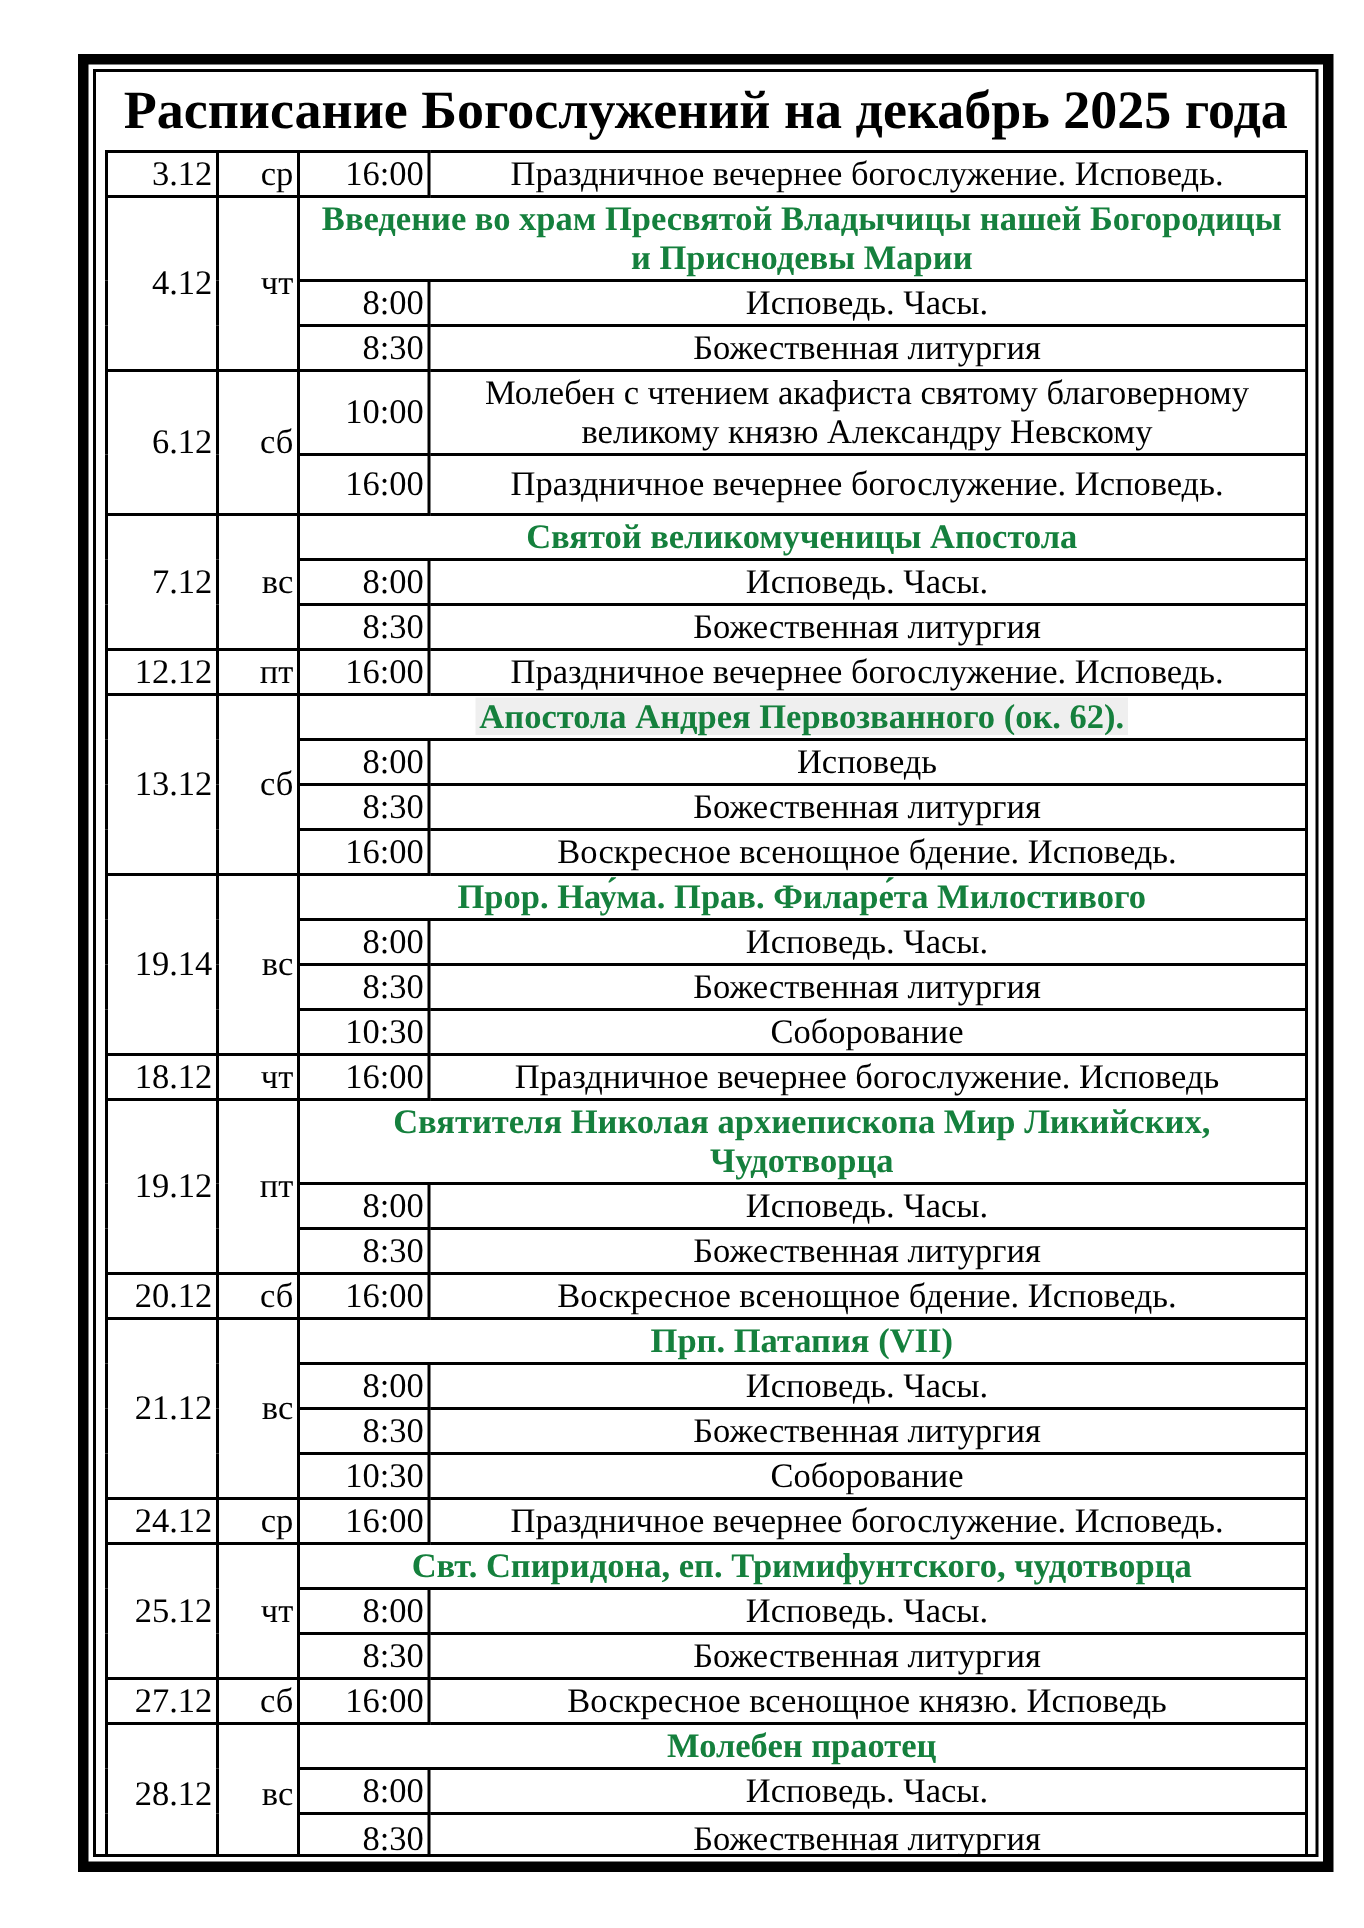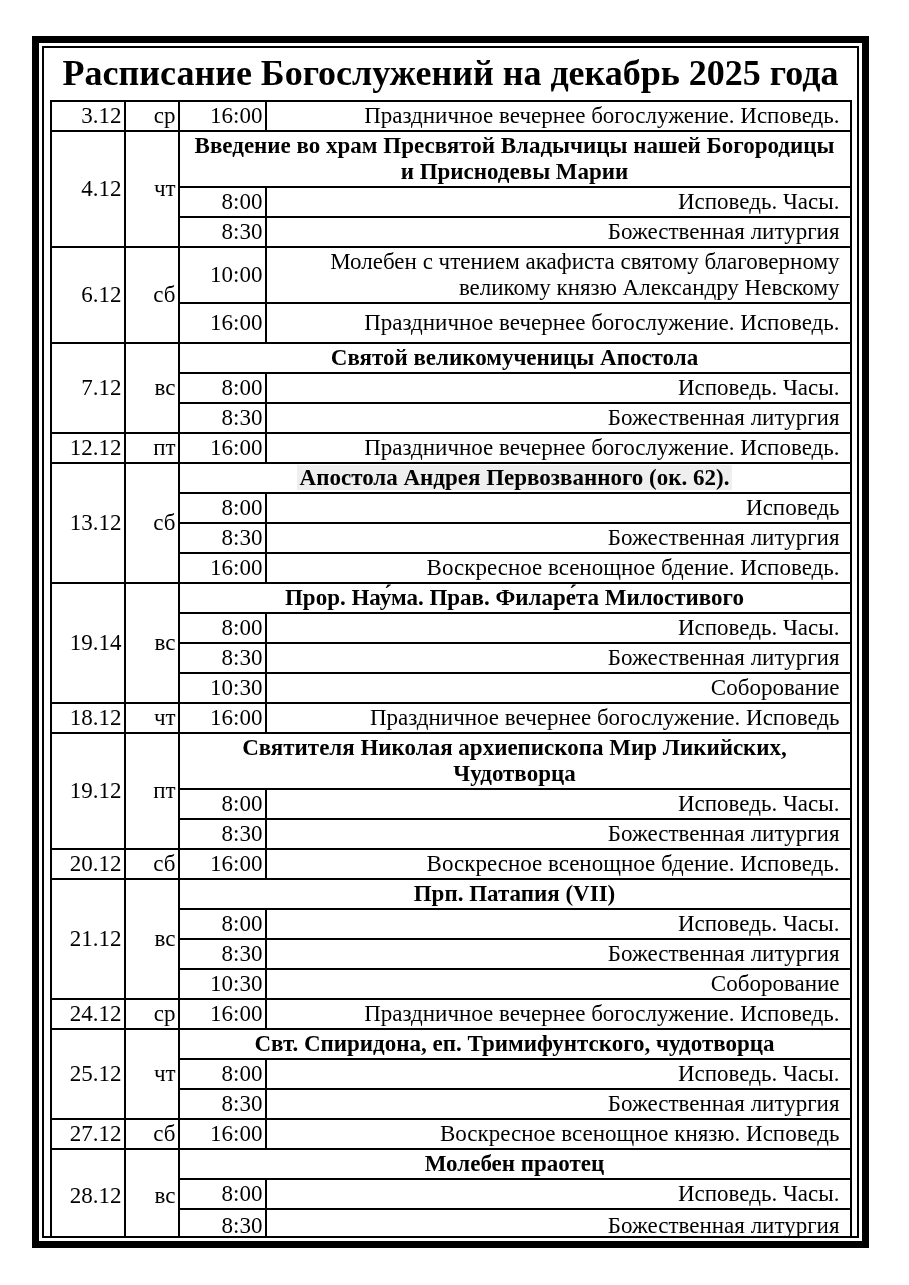--- a/index.html
+++ b/index.html
@@ -5,21 +5,21 @@
   html, body { margin: 0; padding: 0; }
   body {
     width: 909px; height: 1285px;
     background: #ffffff;
     font-family: "Liberation Serif", "DejaVu Serif", serif;
     color: #000;
     position: relative;
   }
   .frame-outer {
     position: absolute;
-    left: 32px; top: 36px;
+    left: 52px; top: 36px;
     width: 837px; height: 1212px;
     border: 7px solid #000;
     box-sizing: border-box;
     padding: 3px;
   }
   .frame-inner {
     border: 2px solid #000;
     box-sizing: border-box;
     width: 100%; height: 100%;
     overflow: hidden;
@@ -43,25 +43,25 @@
     font-size: 23px;
     line-height: 26px;
     vertical-align: middle;
     overflow: hidden;
   }
   col.c1 { width: 74px; }
   col.c2 { width: 54px; }
   col.c3 { width: 87px; }
   col.c4 { width: 585px; }
   td.c-date, td.c-day, td.c-time { text-align: right; padding: 1px 2px; }
-  td.c-desc { text-align: right; padding: 1px 10px; }
+  td.c-desc { text-align: center; padding: 1px 10px; }
   td.c-feast {
     text-align: center;
     font-weight: bold;
-    color: #000000;
+    color: #15803d;
     padding: 1px 6px;
   }
   .hl { background: #efefef; padding: 0 3px; }
   tr { height: 26px; }
   tr.rh28 { height: 28px; }
   tr.rh30 { height: 30px; }
   tr.rh34 { height: 34px; }
   tr.rh40 { height: 40px; }
   tr.rh52 { height: 52px; }
   tr.rh54 { height: 54px; }

